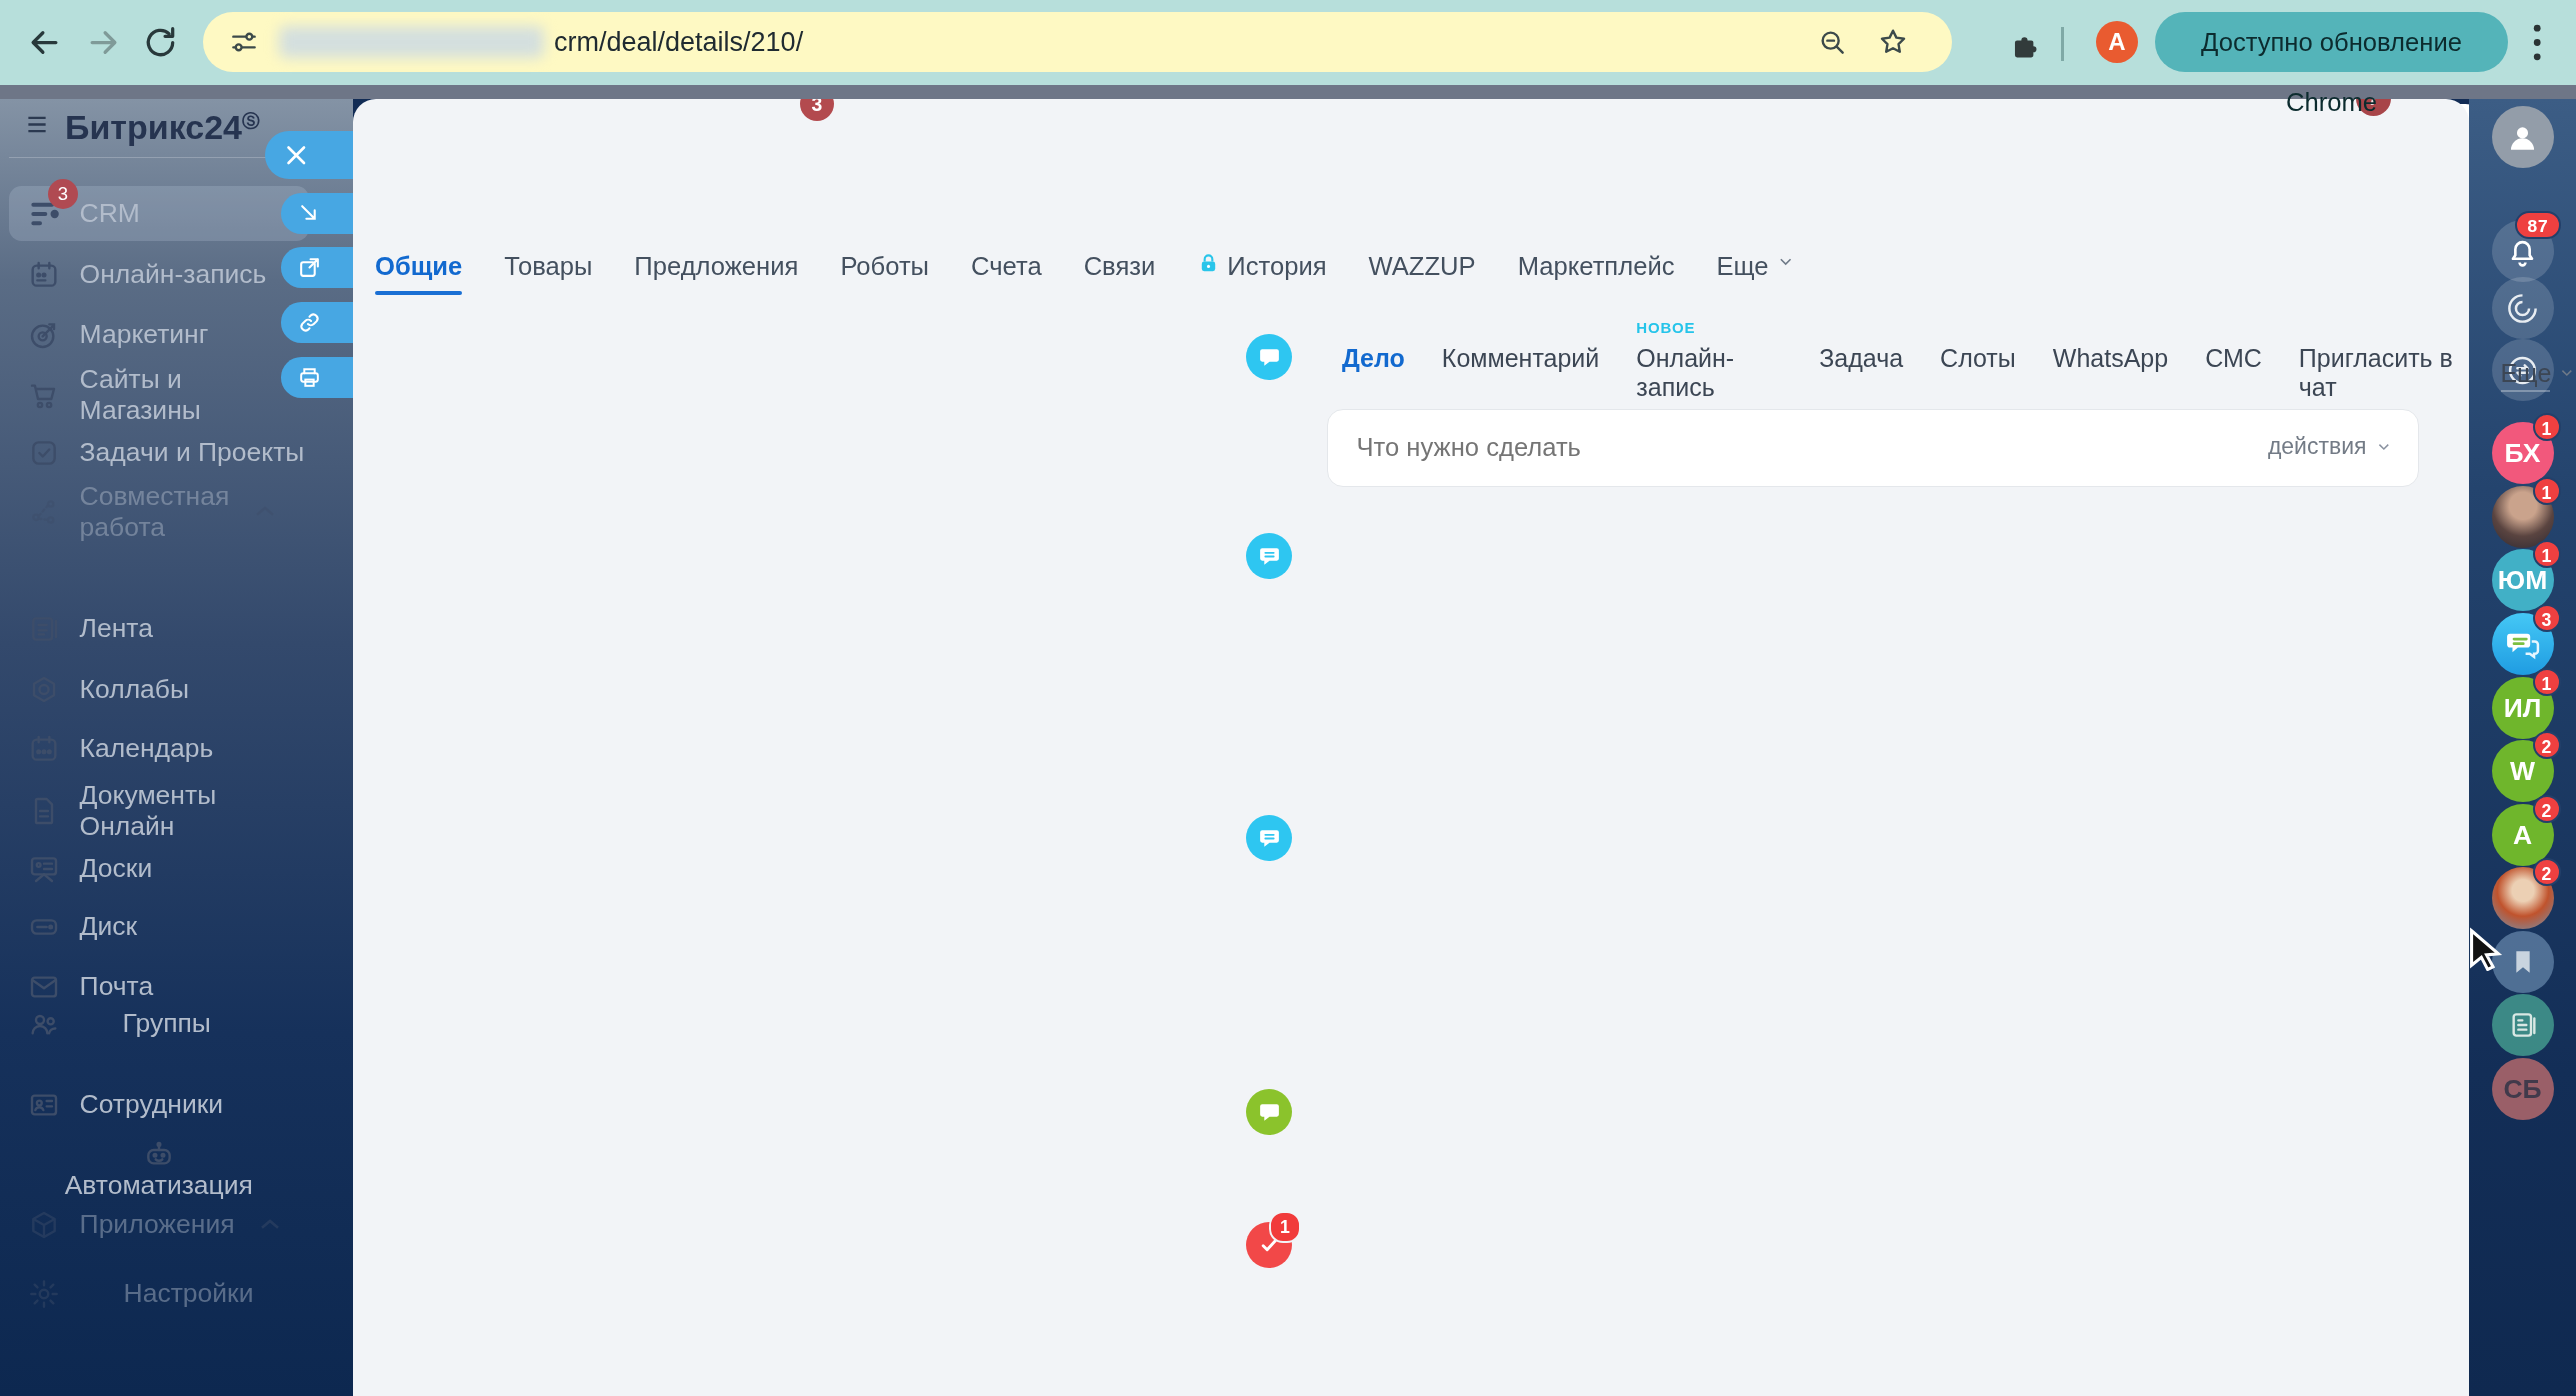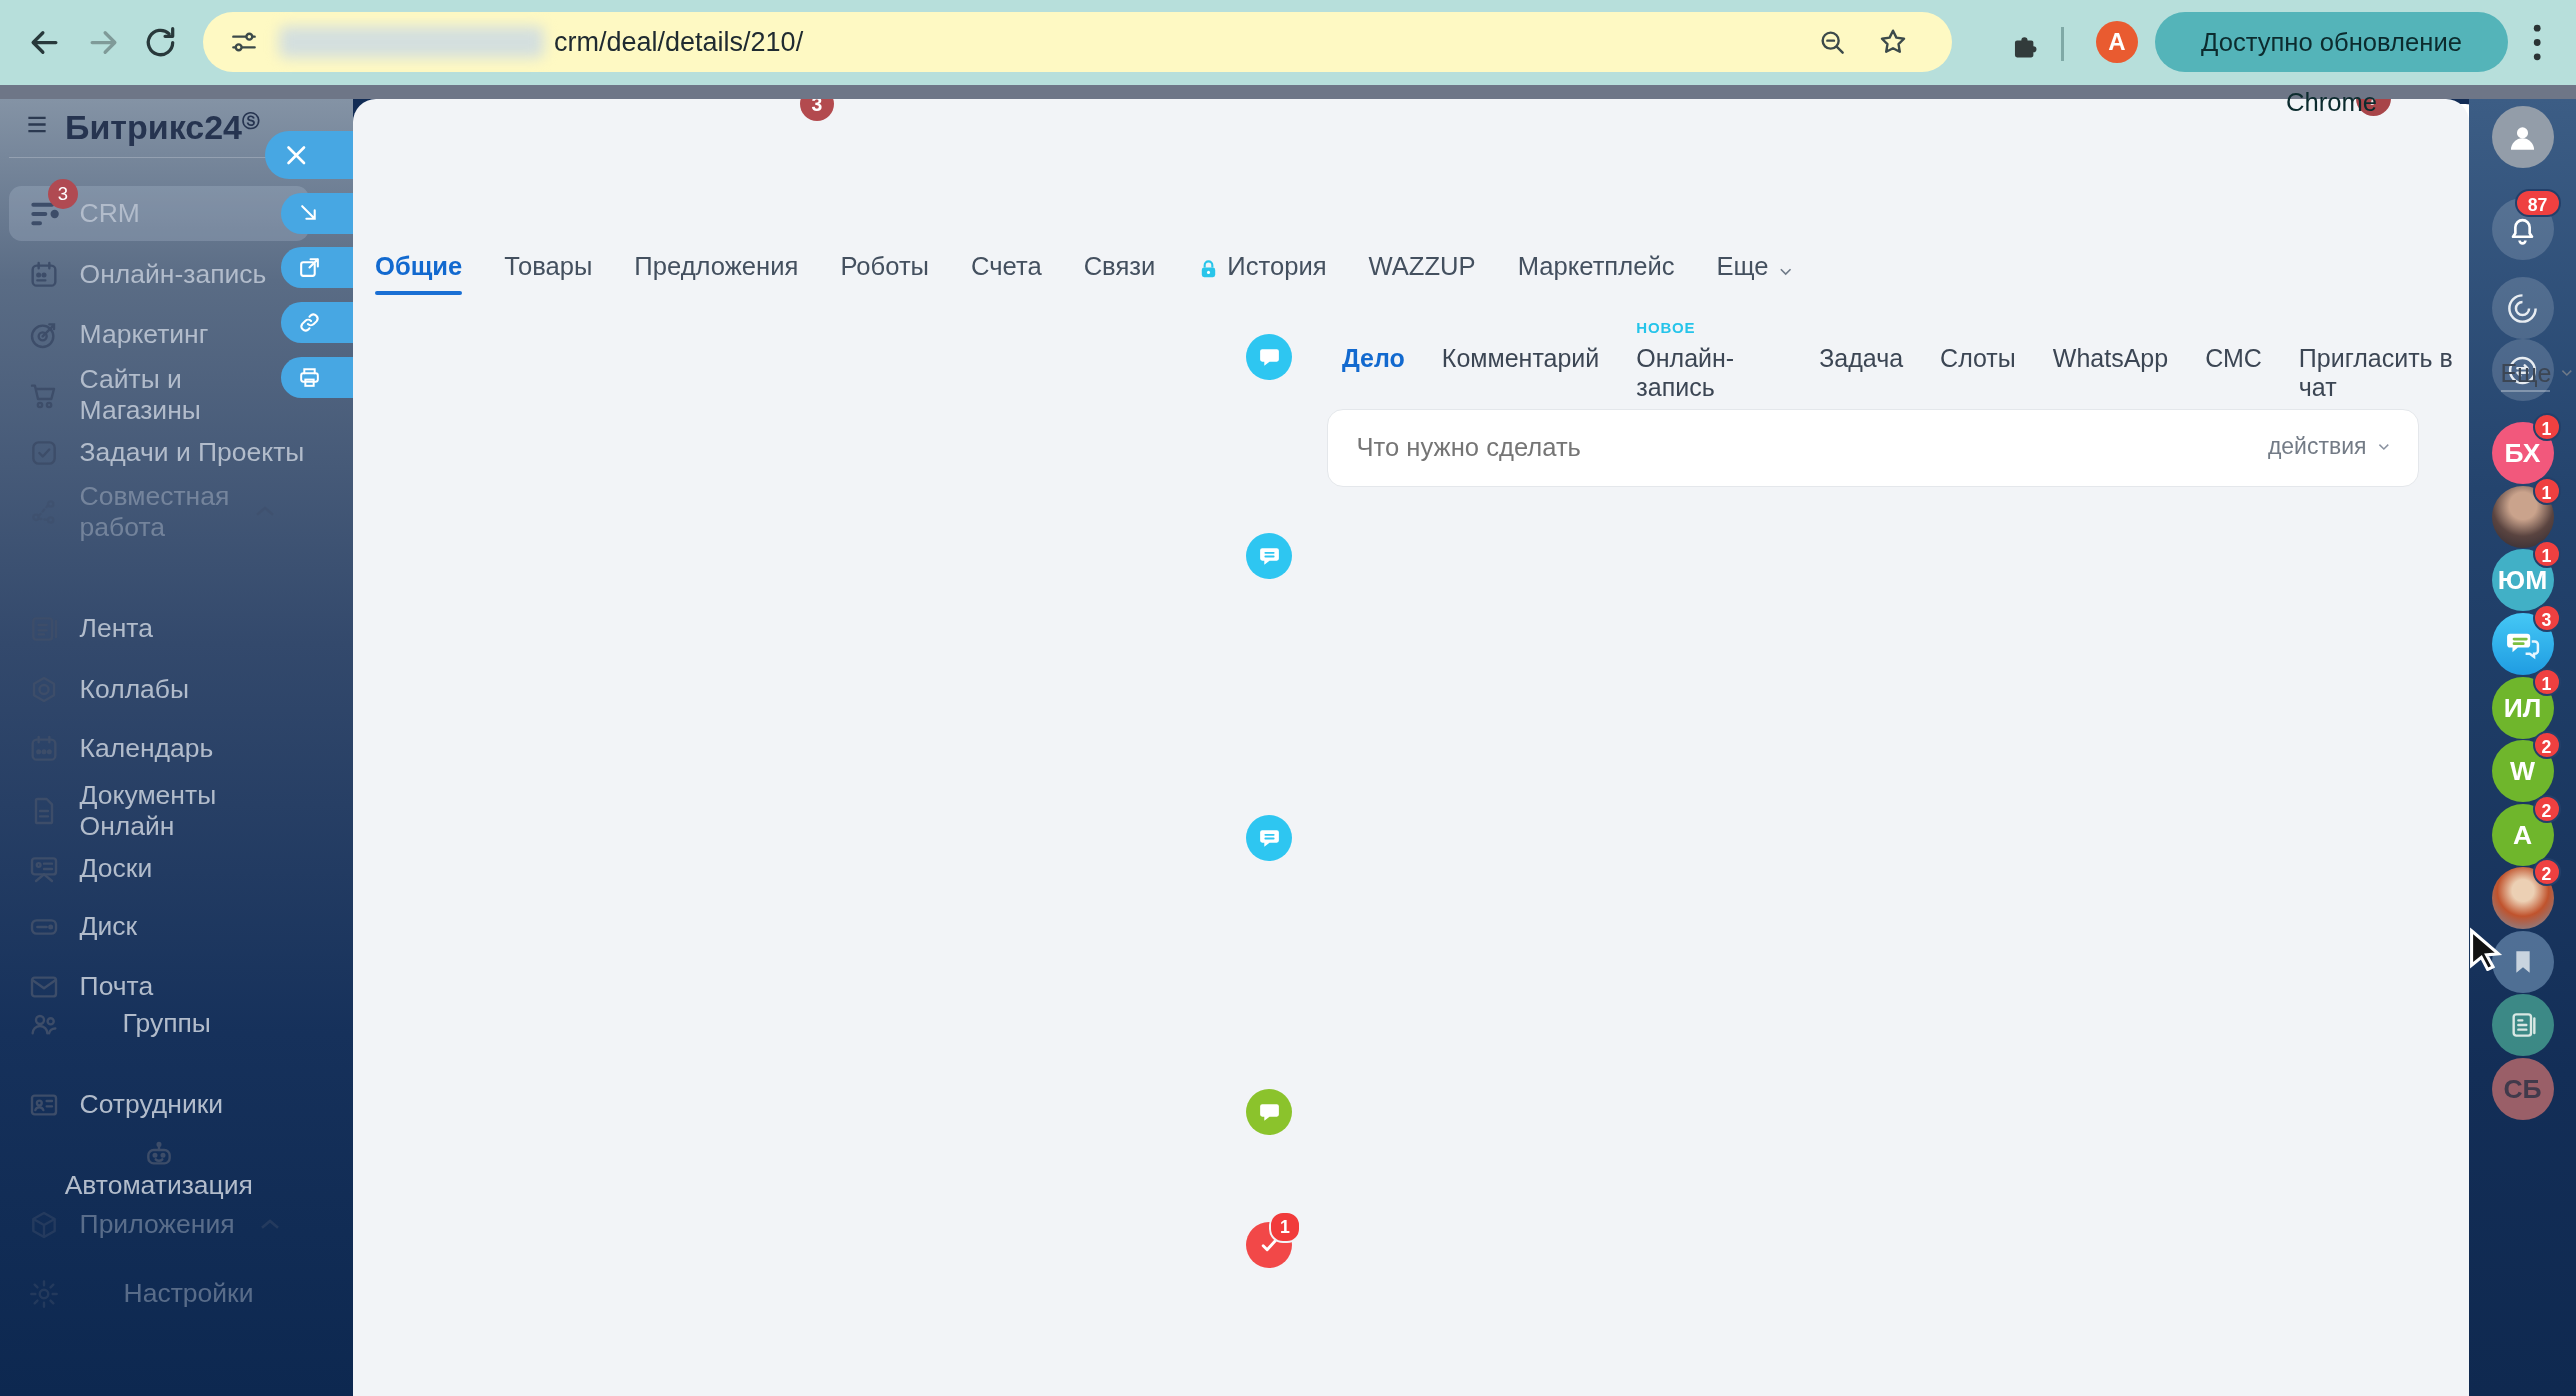--- a/index.html
+++ b/index.html
@@ -35,21 +35,21 @@
   .panel{position:absolute;left:353px;top:99px;width:2116px;height:1297px;background:#f2f4f7;border-radius:23px 23px 0 0;z-index:10;}
   .slider-btn{position:absolute;background:#47a7e3;color:#fff;z-index:8;border-radius:25px 0 0 25px;}
   .stage{position:absolute;top:176px;height:39px;font-size:23px;font-weight:bold;line-height:39px;cursor:pointer;
     padding-left:23px;box-sizing:border-box;white-space:nowrap;overflow:hidden;
     clip-path:polygon(0 0,calc(100% - 23px) 0,100% 50%,calc(100% - 23px) 100%,0 100%,10.6px 50%);}
   .stage.first{clip-path:polygon(0 0,calc(100% - 23px) 0,100% 50%,calc(100% - 23px) 100%,0 100%);border-radius:7px;}
   .stage.done{background:#50d2dc;color:#27384c;}
   .stage.future{background:#c9ccd4;color:#3c4856;}
   .stage-under{position:absolute;bottom:0;left:1.8px;right:17.7px;height:6.2px;}
   .tabs{position:absolute;left:375px;top:252px;display:flex;gap:42px;font-size:25.6px;color:#44505f;z-index:11;}
-  .tab{cursor:pointer;position:relative;display:flex;align-items:flex-end;gap:7px;}
+  .tab{cursor:pointer;position:relative;display:flex;align-items:flex-start;gap:7px;}
   .tab.active{color:#1269cf;font-weight:bold;}
   .tab.active::after{content:"";position:absolute;left:0;right:0;bottom:-14px;height:4.4px;background:#1a6fd4;border-radius:2.6px;}
   .card{position:absolute;background:#fff;border-radius:16px;box-shadow:0 1.8px 7px rgba(60,70,90,.05);}
   .lbl{position:absolute;font-size:22px;color:#a4abb5;}
   .val{position:absolute;font-size:25.6px;color:#313d4d;}
   .val.empty{color:#9aa2ac;}
   .blur{position:absolute;border-radius:8.8px;filter:blur(6.2px);}
   .tl-tab{cursor:pointer;position:relative;}
   .tl-tab.active{color:#1269cf;font-weight:bold;}
   .tl-tab.active::after{content:"";position:absolute;left:0;right:0;bottom:-17.7px;height:3.5px;background:#1a6fd4;border-radius:1.8px;}
@@ -232,21 +232,21 @@
     </div>
   </div>
 
   <div class="rail">
     <div class="rail-item" style="top:7px;background:#939da9;">
       <svg viewBox="0 0 24 24" width="37" height="37" fill="#fff">
           <circle cx="12" cy="9" r="3.6"></circle>
           <path d="M4.5 20a7.5 7.5 0 0115 0z"></path>
         </svg>
     </div>
-    <div class="rail-item" style="top:99px;background:rgba(255,255,255,.16);">
+    <div class="rail-item" style="top:121px;background:rgba(255,255,255,.16);font-family:Liberation Mono, monospace;">
       <svg viewBox="0 0 24 24" width="35" height="35" fill="none" stroke="#fff" stroke-width="1.8" stroke-linejoin="round">
           <path d="M5.5 17h13l-1.6-2.4v-4.1a4.9 4.9 0 10-9.8 0v4.1L5.5 17z"></path>
           <path d="M10 19.5a2 2 0 004 0"></path>
         </svg>
       <span class="rail-badge" style="min-width:46px;">87</span>
     </div>
     <div class="rail-item" style="top:178px;background:rgba(255,255,255,.16);">
       <svg viewBox="0 0 24 24" width="35" height="35" fill="none" stroke="#e8edf2" stroke-width="1.7">
           <path d="M12 3a9 9 0 109 9"></path>
           <path d="M12 7.5a4.5 4.5 0 104.5 4.5"></path>

